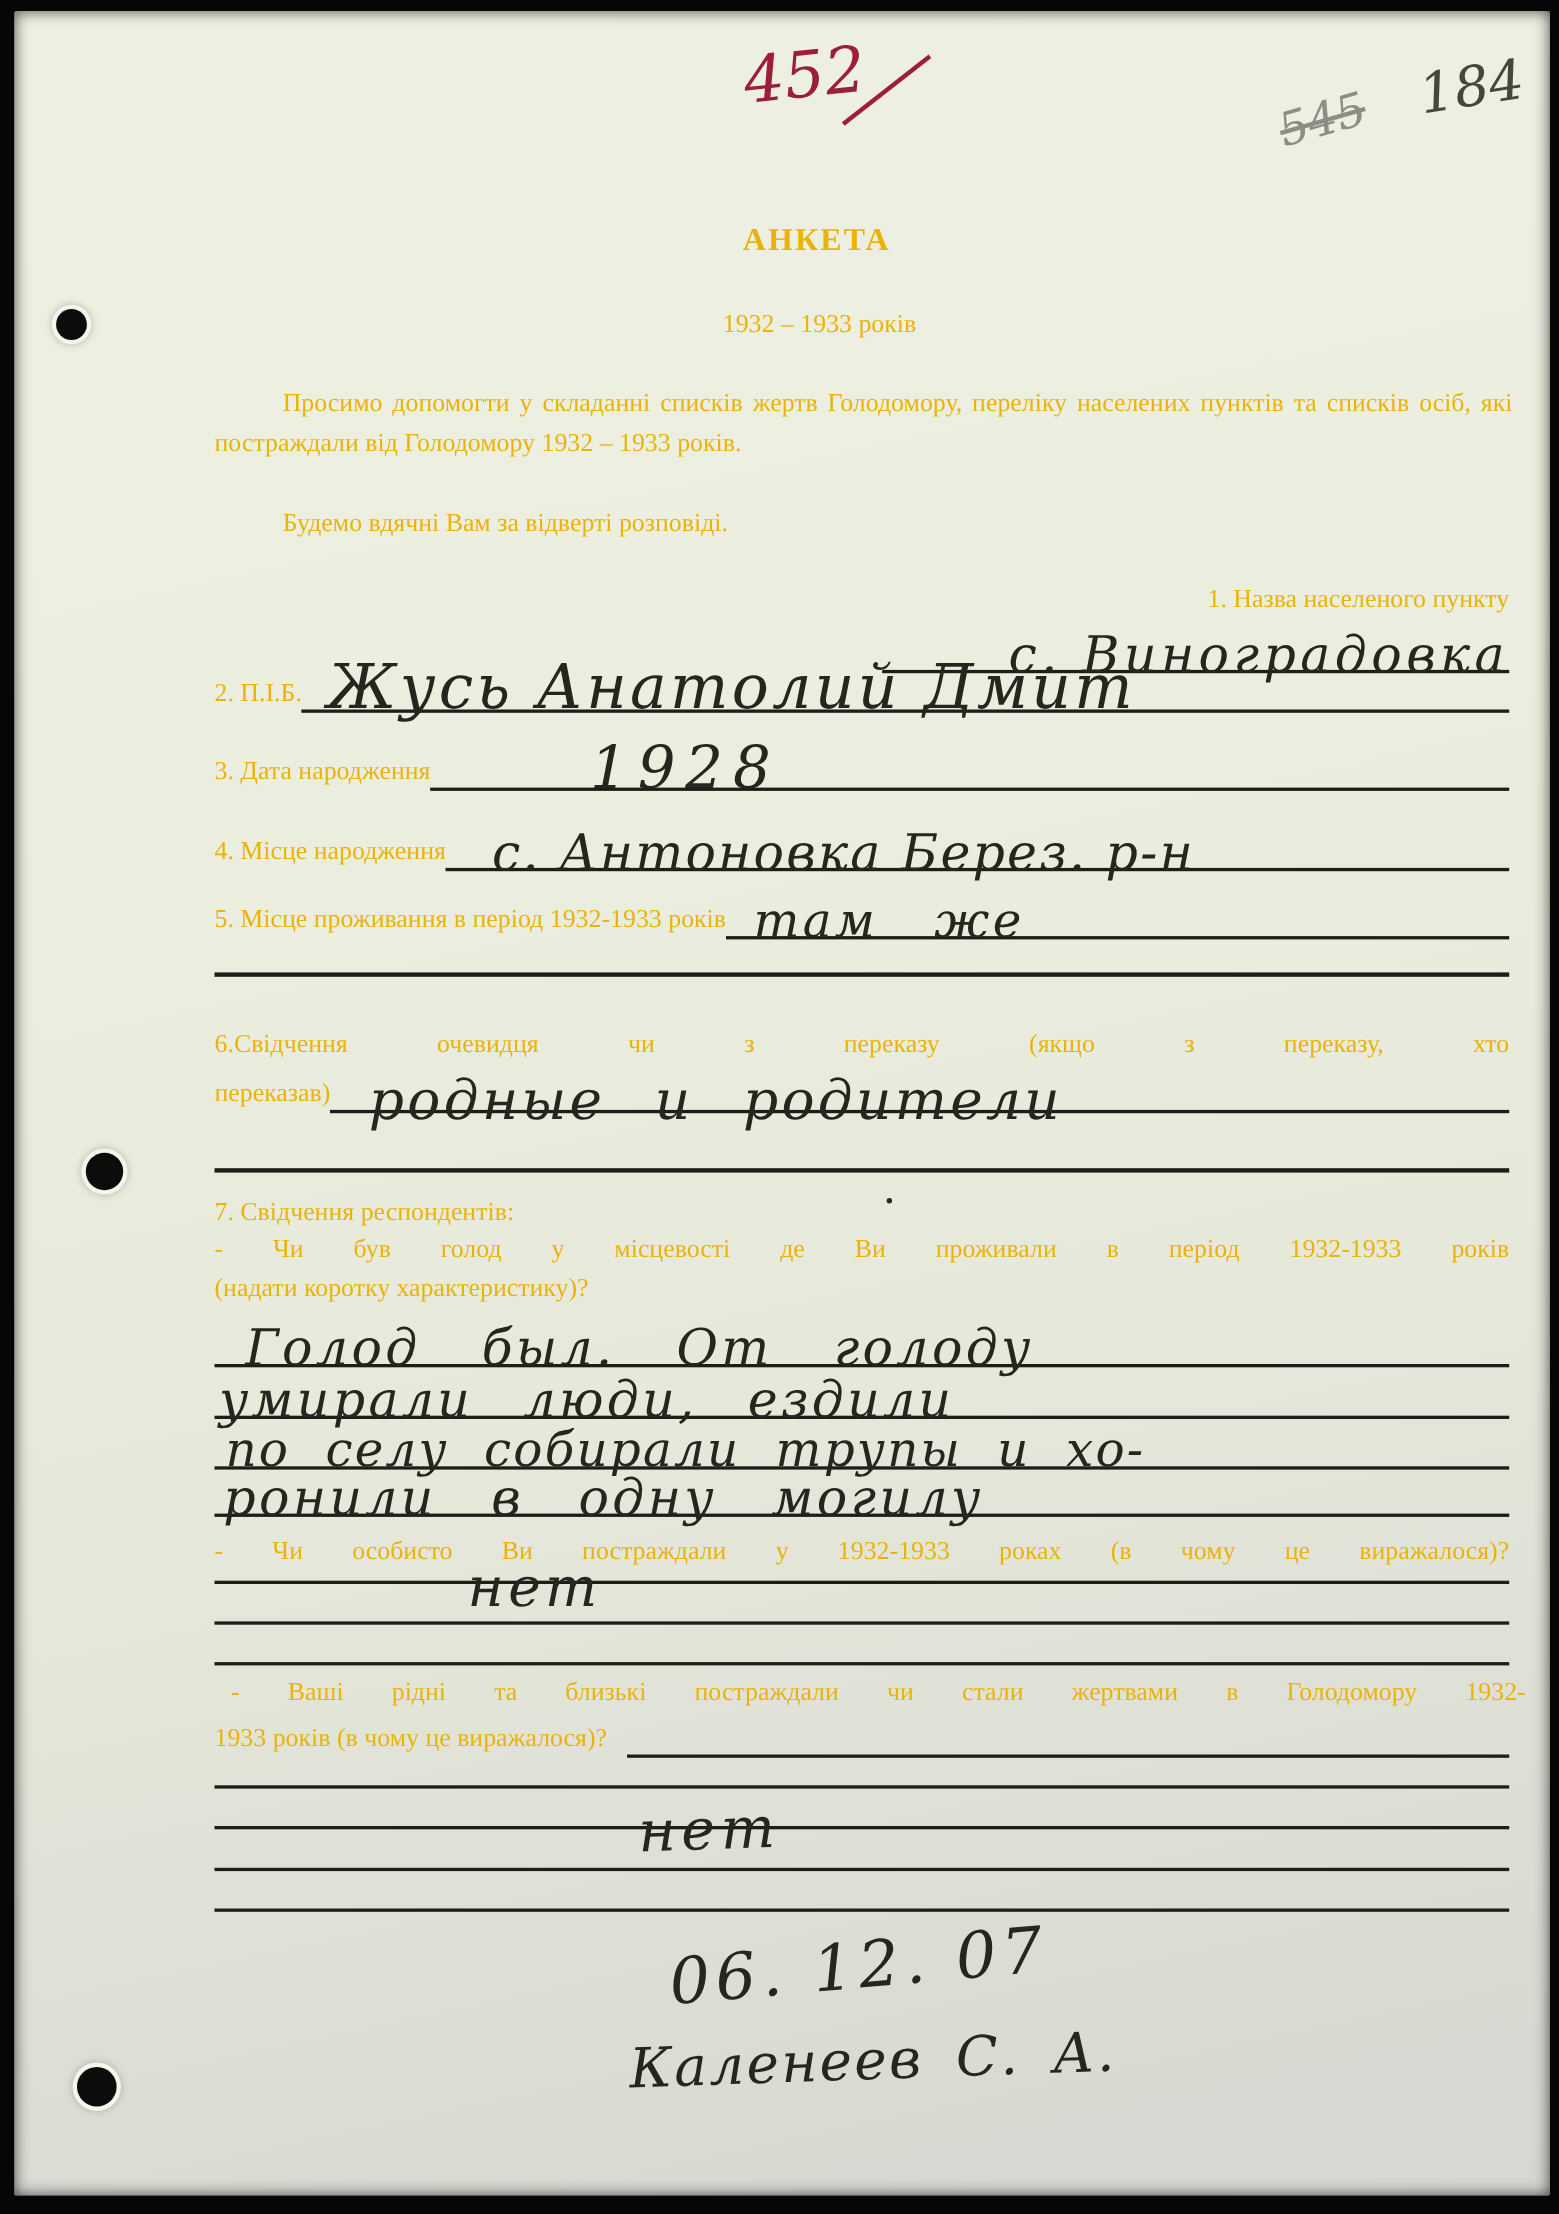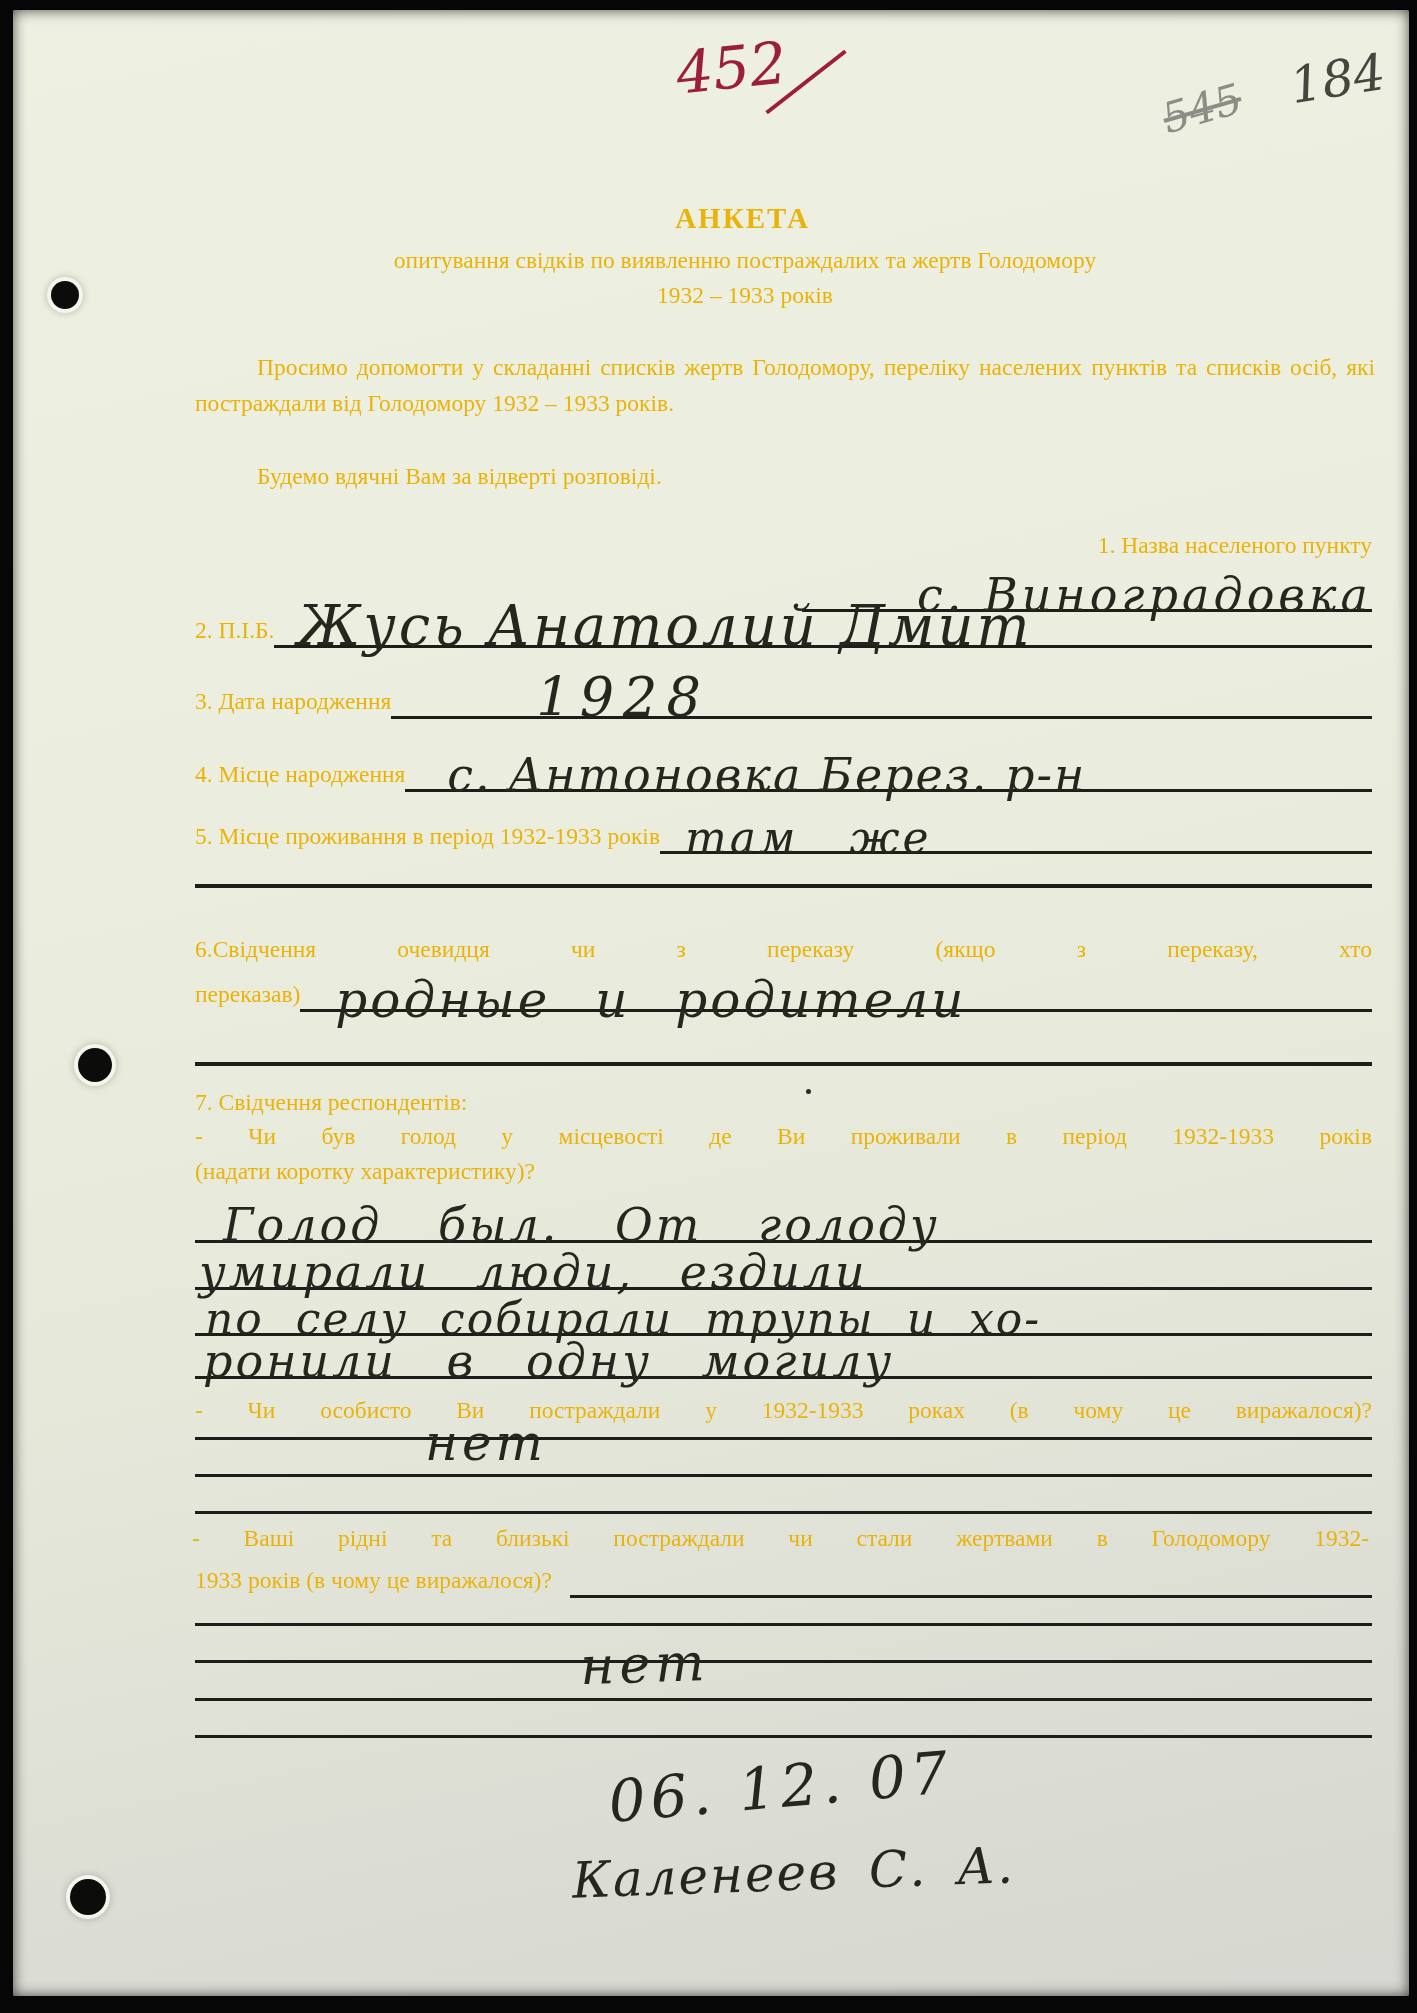--- a/index.html
+++ b/index.html
@@ -48,21 +48,20 @@
   <div class="hole" style="left:51px;top:281px;width:28px;height:28px;"></div>
   <div class="hole" style="left:78px;top:1048px;width:34px;height:34px;"></div>
   <div class="hole" style="left:70px;top:1879px;width:36px;height:36px;"></div>
 
   <div class="abs red-mark" style="left:676px;top:34px;font-size:58px;transform:rotate(-6deg);">452</div>
   <div class="strike-line" style="left:756px;top:80px;width:100px;height:4px;transform:rotate(-38deg);"></div>
   <div class="abs pencil" style="left:1162px;top:84px;font-size:42px;color:#8d8d85;transform:rotate(-16deg);text-decoration:line-through;text-decoration-thickness:4px;">545</div>
   <div class="abs pencil" style="left:1290px;top:50px;font-size:50px;color:#46463f;transform:rotate(-9deg);">184</div>
 
   <div class="abs printed center" style="left:160px;top:200px;width:1165px;font-size:29px;font-weight:bold;letter-spacing:2px;">АНКЕТА</div>
-  <div class="abs printed center" style="left:160px;top:246px;width:1170px;">опитування свідків по виявленню постраждалих та жертв Голодомору</div>
   <div class="abs printed center" style="left:160px;top:281px;width:1170px;">1932 – 1933 років</div>
 
   <div class="abs printed" style="left:195px;top:350px;width:1180px;text-align:justify;text-indent:62px;line-height:35.5px;">Просимо допомогти у складанні списків жертв Голодомору, переліку населених пунктів та списків осіб, які постраждали від Голодомору 1932 – 1933 років.</div>
   <div class="abs printed" style="left:257px;top:462px;">Будемо вдячні Вам за відверті розповіді.</div>
 
   <div class="row" style="left:195px;top:531px;width:1177px;height:46px;flex-direction:column;">
     <span class="printed label">1. Назва населеного пункту</span>
     <span class="fill">
       <span class="hw val" style="font-size:46px;margin-left:115px;letter-spacing:4px;">с. Виноградовка</span>
     </span>
@@ -124,21 +123,21 @@
   <div class="answer-row" style="left:195px;top:1324px;width:1177px;height:52px;">
     <span class="hw" style="font-size:46px;padding-left:8px;word-spacing:32px;letter-spacing:3px;">ронили в одну могилу</span>
   </div>
 
   <div class="abs printed justify-line" style="left:195px;top:1396px;width:1177px;">- Чи особисто Ви постраждали у 1932-1933 роках (в чому це виражалося)?</div>
   <div class="line" style="left:195px;top:1437px;width:1177px;height:3px;"></div>
   <div class="abs hw" style="left:425px;top:1418px;font-size:50px;letter-spacing:4px;">нет</div>
   <div class="line" style="left:195px;top:1474px;width:1177px;height:3px;"></div>
   <div class="line" style="left:195px;top:1511px;width:1177px;height:3px;"></div>
 
-  <div class="abs printed justify-line" style="left:192px;top:1524px;width:1177px;">- Ваші рідні та близькі постраждали чи стали жертвами в Голодомору 1932-</div>
+  <div class="abs printed justify-line" style="left:210px;top:1524px;width:1177px;">- Ваші рідні та близькі постраждали чи стали жертвами в Голодомору 1932-</div>
   <div class="row" style="left:195px;top:1558px;width:1177px;height:40px;">
     <span class="printed label">1933 років (в чому це виражалося)?</span>
     <span class="fill" style="margin-left:18px;"></span>
   </div>
   <div class="line" style="left:195px;top:1623px;width:1177px;height:3px;"></div>
   <div class="line" style="left:195px;top:1660px;width:1177px;height:3px;"></div>
   <div class="abs hw" style="left:580px;top:1638px;font-size:52px;letter-spacing:5px;transform:rotate(-2deg);">нет</div>
   <div class="line" style="left:195px;top:1698px;width:1177px;height:3px;"></div>
   <div class="line" style="left:195px;top:1735px;width:1177px;height:3px;"></div>
 

